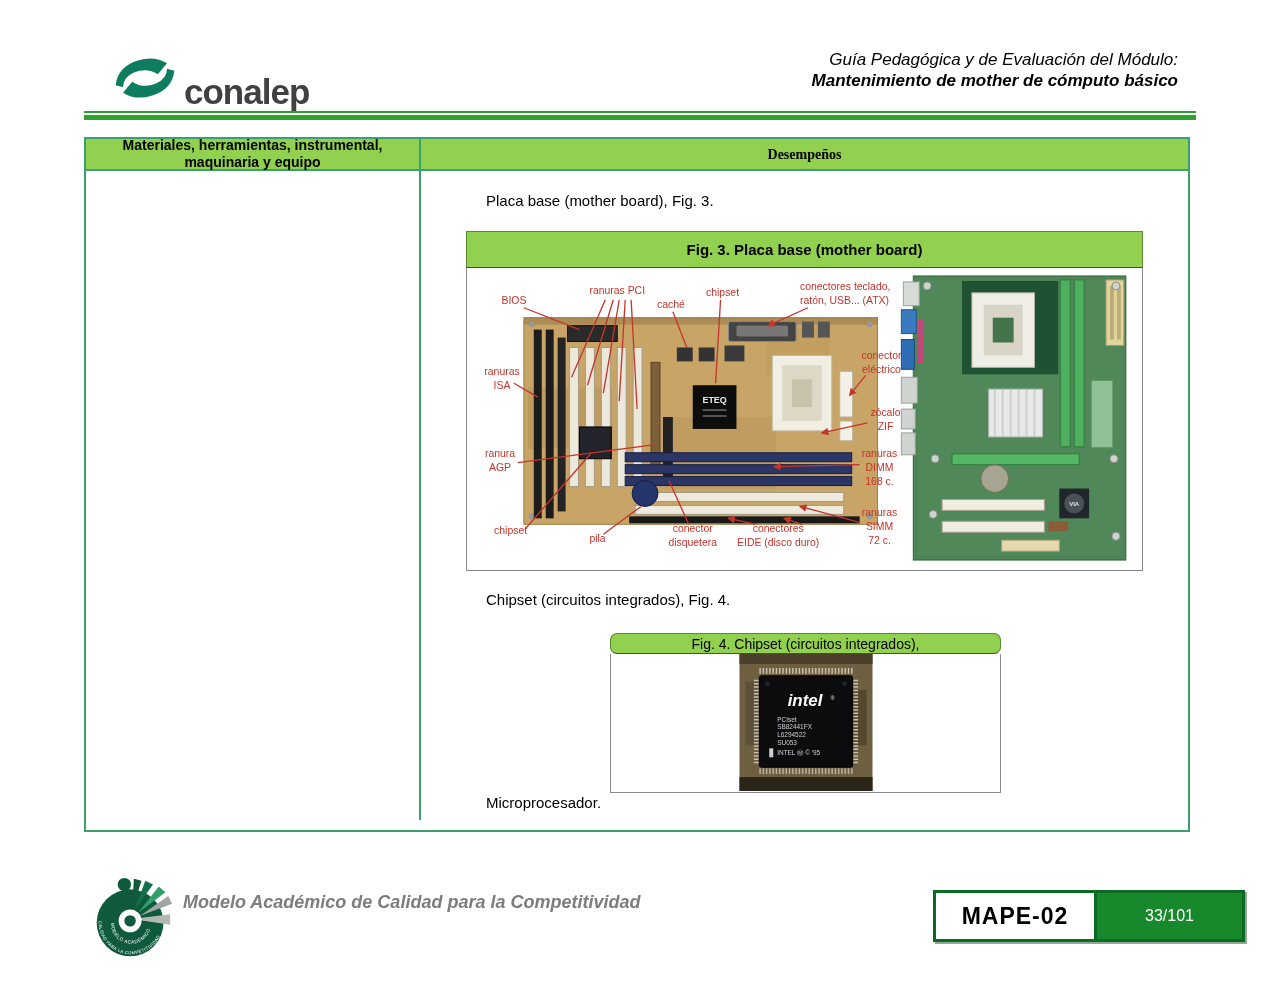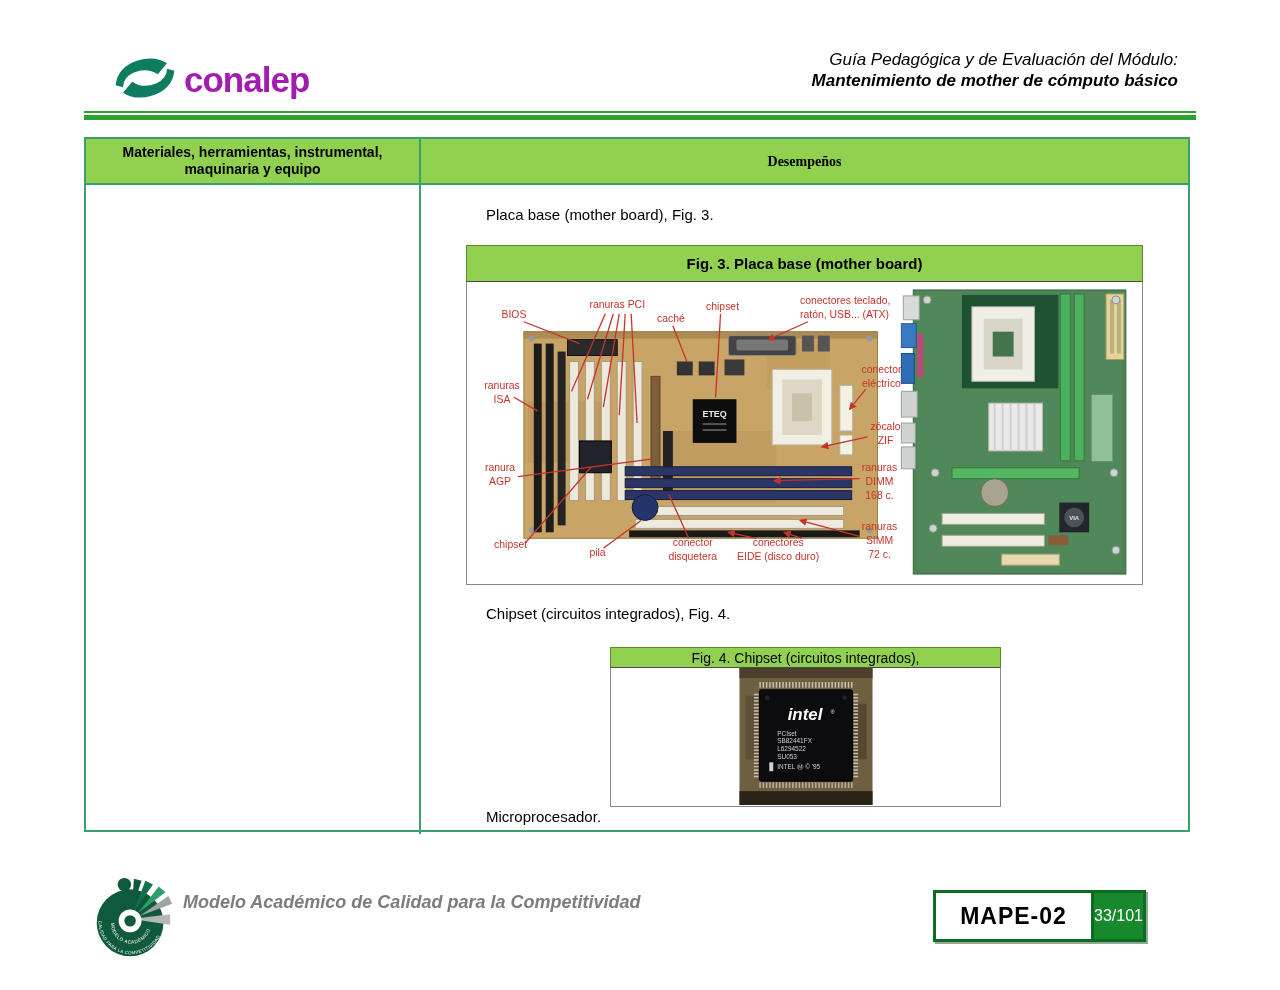--- a/index.html
+++ b/index.html
@@ -1,68 +1,68 @@
 <!DOCTYPE html>
 <html><head>
 <meta charset="utf-8">
 <style>
   html,body { margin:0; padding:0; background:#fff; }
   body { font-family:"Liberation Sans", sans-serif; }
   .page { position:relative; width:1280px; height:990px; background:#ffffff; overflow:hidden; }
 
   
   .brand-mark { position:absolute; left:112px; top:53px; }
-  .brand-text { position:absolute; left:184px; top:60px; font-size:35px; font-weight:bold;
-                color:#a21caf; letter-spacing:-1px; }
+  .brand-text { position:absolute; left:184px; top:72px; font-size:35px; font-weight:bold;
+                color:#404040; letter-spacing:-1px; }
   .doc-title { position:absolute; right:102px; top:49px; text-align:right;
                font-style:italic; font-size:17px; line-height:21px; color:#000000; }
   .doc-title .l2 { font-weight:bold; }
   .divider { position:absolute; left:84px; top:111px; width:1112px; }
   .divider .thin { height:2px; background:#2ea12e; }
   .divider .gap  { height:2px; background:#fff; }
   .divider .thick{ height:5px; background:#2ea12e; }
 
   
   .doc-table { position:absolute; left:84px; top:137px; width:1106px; height:695px;
                border:2px solid #3aa06e; box-sizing:border-box; background:#fff; }
-  .thead { display:flex; height:46px; }
+  .thead { display:flex; height:32px; }
   .th { background:#92d050; border-bottom:2px solid #3aa06e; box-sizing:border-box;
         display:flex; flex-direction:column; align-items:center; justify-content:center;
         font-weight:bold; font-size:14px; line-height:17px; color:#000; text-align:center; }
   .th.c1 { width:335px; border-right:2px solid #3aa06e; }
   .th.c2 { flex:1;font-family:Liberation Serif, serif; }
   .tbody { display:flex; height:649px; }
   .td.c1 { width:335px; border-right:2px solid #3aa06e; box-sizing:border-box; }
   .td.c2 { flex:1; position:relative;padding-left:33px; }
 
   .para { position:absolute; left:65px; font-size:15px; color:#000; white-space:nowrap; }
   .p1 { top:21px; } .p2 { top:420px;text-align:right; } .p3 { top:623px; }
 
   .figbox { position:absolute; box-sizing:border-box; }
   .fig3 { left:45px; top:60px; width:677px; }
   .fig4 { left:189px; top:462px; width:391px; }
   .figcap { background:#92d050; border:1px solid #5c8a33; border-bottom:1px solid #4b4b4b;
             box-sizing:border-box; display:flex; align-items:center; justify-content:center;
             color:#000; }
   .fig3 .figcap { height:37px; font-size:15px; font-weight:bold; }
-  .fig4 .figcap { height:21px; font-size:14px; font-weight:normal; }
+  .fig4 .figcap { height:21px; font-size:14px; font-weight:normal;border-radius:7px; }
   .figbody { background:#fff; border:1px solid #8a8a8a; border-top:none; box-sizing:border-box; }
   .fig3 .figbody { height:303px; }
   .fig4 .figbody { height:139px; display:flex; justify-content:center; }
 
   
   .rl { font:10.5px "Liberation Sans", sans-serif; fill:#c4342b; }
   .ll { stroke:#c4342b; stroke-width:1.3; fill:none; }
   .chiptxt { font:bold 9px "Liberation Sans", sans-serif; fill:#e8e8e8; }
 
   
   .seal { position:absolute; left:90px; top:872px; }
   .motto { position:absolute; left:183px; top:892px; font-size:18px; font-weight:bold;
            font-style:italic; color:#7d7d7d; white-space:nowrap; }
-  .badges { position:absolute; left:933px; top:890px; width:213px; height:52px;
+  .badges { position:absolute; left:933px; top:890px; width:312px; height:52px;
             border:3px solid #0a6b21; box-sizing:border-box; display:flex;
             box-shadow:2px 2px 0 rgba(10,60,25,0.45); background:#fff; }
   .badge-code { width:158px; background:#fff; display:flex; align-items:center; justify-content:center;
                 font-weight:bold; font-size:23px; color:#000; letter-spacing:1px; }
   .badge-page { flex:1; background:#17882b; border-left:3px solid #0a6b21; display:flex;
                 align-items:center; justify-content:center; font-weight:normal; font-size:16px; color:#fff; }
 </style>
 </head>
 <body>
 

